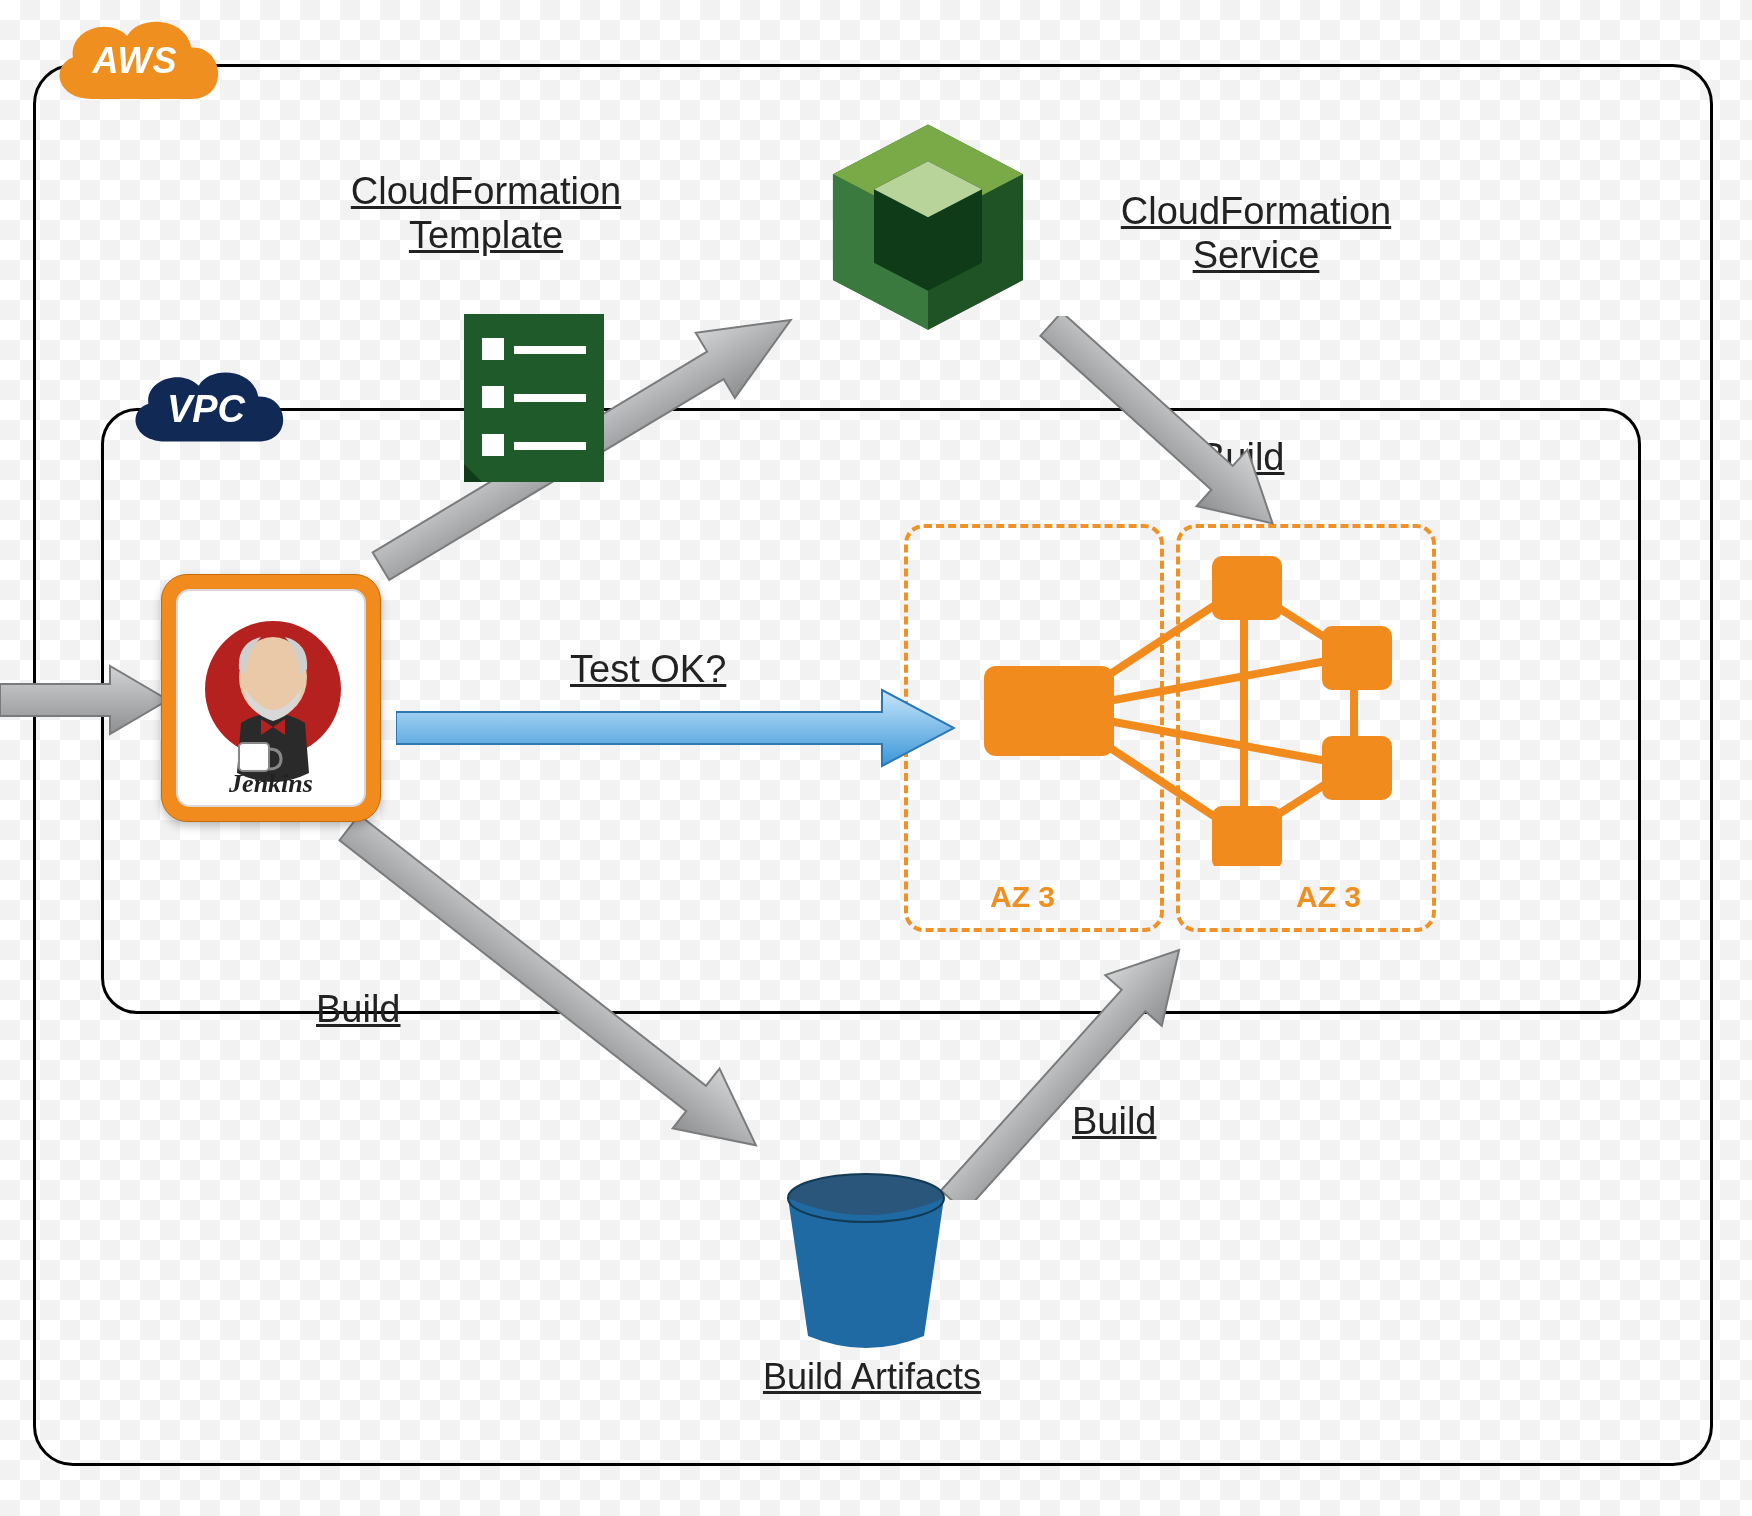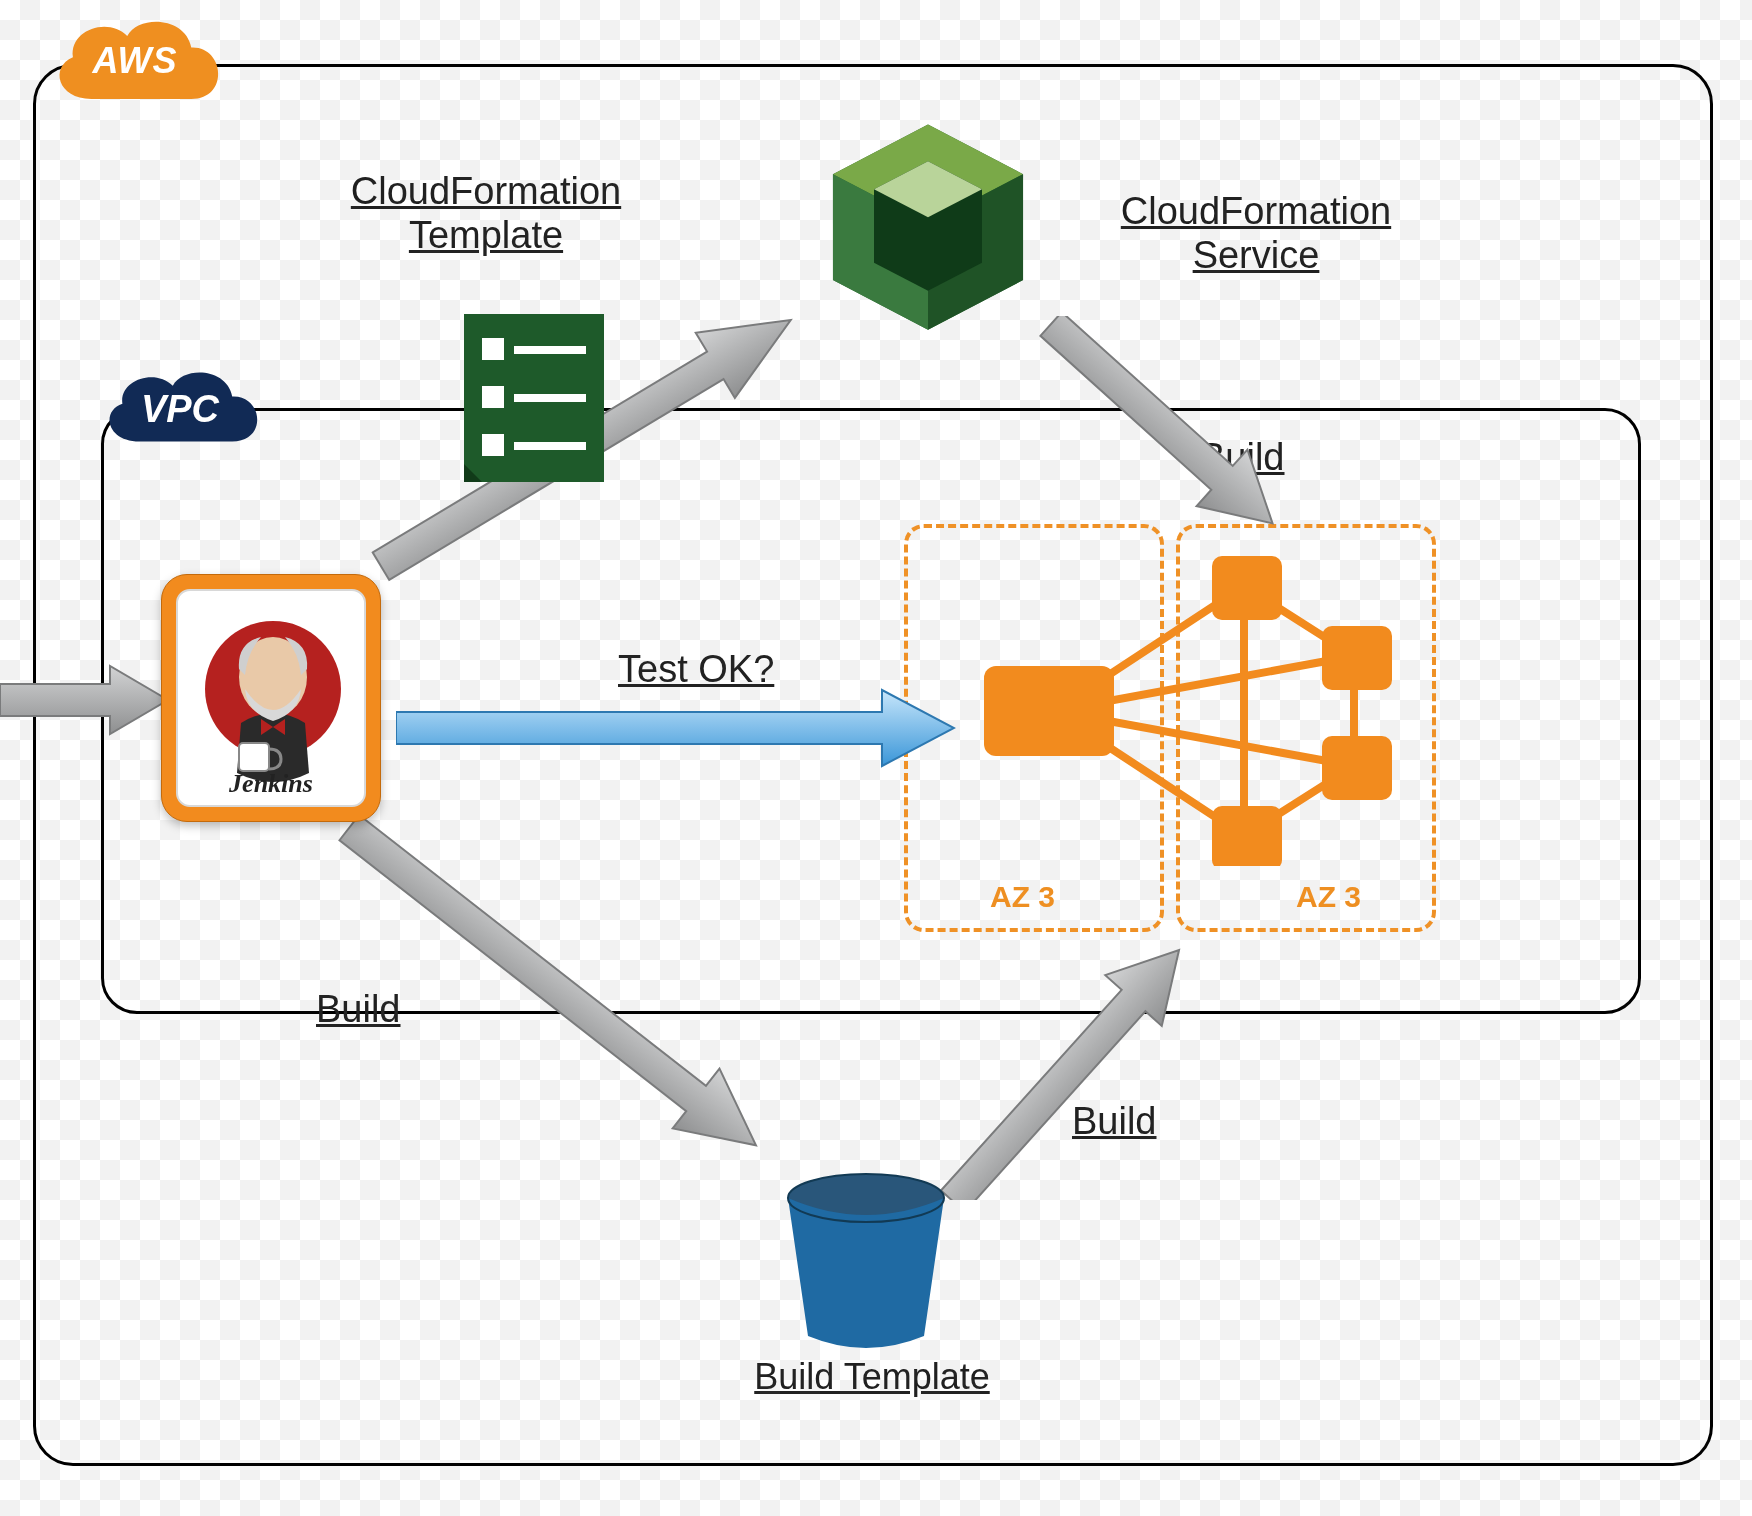--- a/index.html
+++ b/index.html
@@ -51,21 +51,21 @@
   .aws-box {
     position: absolute;
     left: 33px; top: 64px;
     width: 1680px; height: 1402px;
     border: 3px solid #000;
     border-radius: 40px;
   }
   
   .vpc-badge {
     position: absolute;
-    left: 90px; top: 358px;
+    left: 116px; top: 358px;
     width: 180px; height: 104px;
     z-index: 10;
   }
   .vpc-badge svg { width:100%; height:100%; }
   .vpc-badge-text {
     position:absolute; left:0; top:30px; width:100%;
     text-align:center; color:#fff; font-weight:700; font-size:38px;
     font-family: Arial, sans-serif; font-style: italic;
   }
   
@@ -252,29 +252,29 @@
   </svg>
 </div>
 
 <div class="bucket">
   <svg viewBox="0 0 168 178">
     <ellipse cx="84" cy="26" rx="78" ry="24" fill="#29567a"></ellipse>
     <path d="M6 26 L26 164 Q84 188 142 164 L162 26 Q84 60 6 26 Z" fill="#1f6aa3"></path>
     <ellipse cx="84" cy="26" rx="78" ry="24" fill="none" stroke="#123a54" stroke-width="2"></ellipse>
   </svg>
 </div>
-<div class="label" style="left:742px; top:1356px; width:260px; font-size:36px;">Build Template</div>
+<div class="label" style="left:742px; top:1356px; width:260px; font-size:36px;">Build Artifacts</div>
 
 <div class="label" style="left:1200px; top:436px;">Build</div>
 
 <div class="label" style="left:316px; top:988px;">Build</div>
 
 <div class="label" style="left:1072px; top:1100px;">Build</div>
 
-<div class="label" style="left:570px; top:648px;margin-left:48px;">Test OK?</div>
+<div class="label" style="left:570px; top:648px;">Test OK?</div>
 
 <div class="arrow-wrap" style="left:0; top:660px; width:170px; height:80px;">
   <svg viewBox="0 0 170 80">
     <defs>
       <linearGradient id="ggray1" x1="0" y1="0" x2="0" y2="1">
         <stop offset="0" stop-color="#d2d3d4"></stop>
           <stop offset="1" stop-color="#8e8f90"></stop>
       </linearGradient>
     </defs>
     <polygon points="0,24 110,24 110,6 168,40 110,74 110,56 0,56" fill="url(#ggray1)" stroke="#7a7b7c" stroke-width="2"></polygon>

